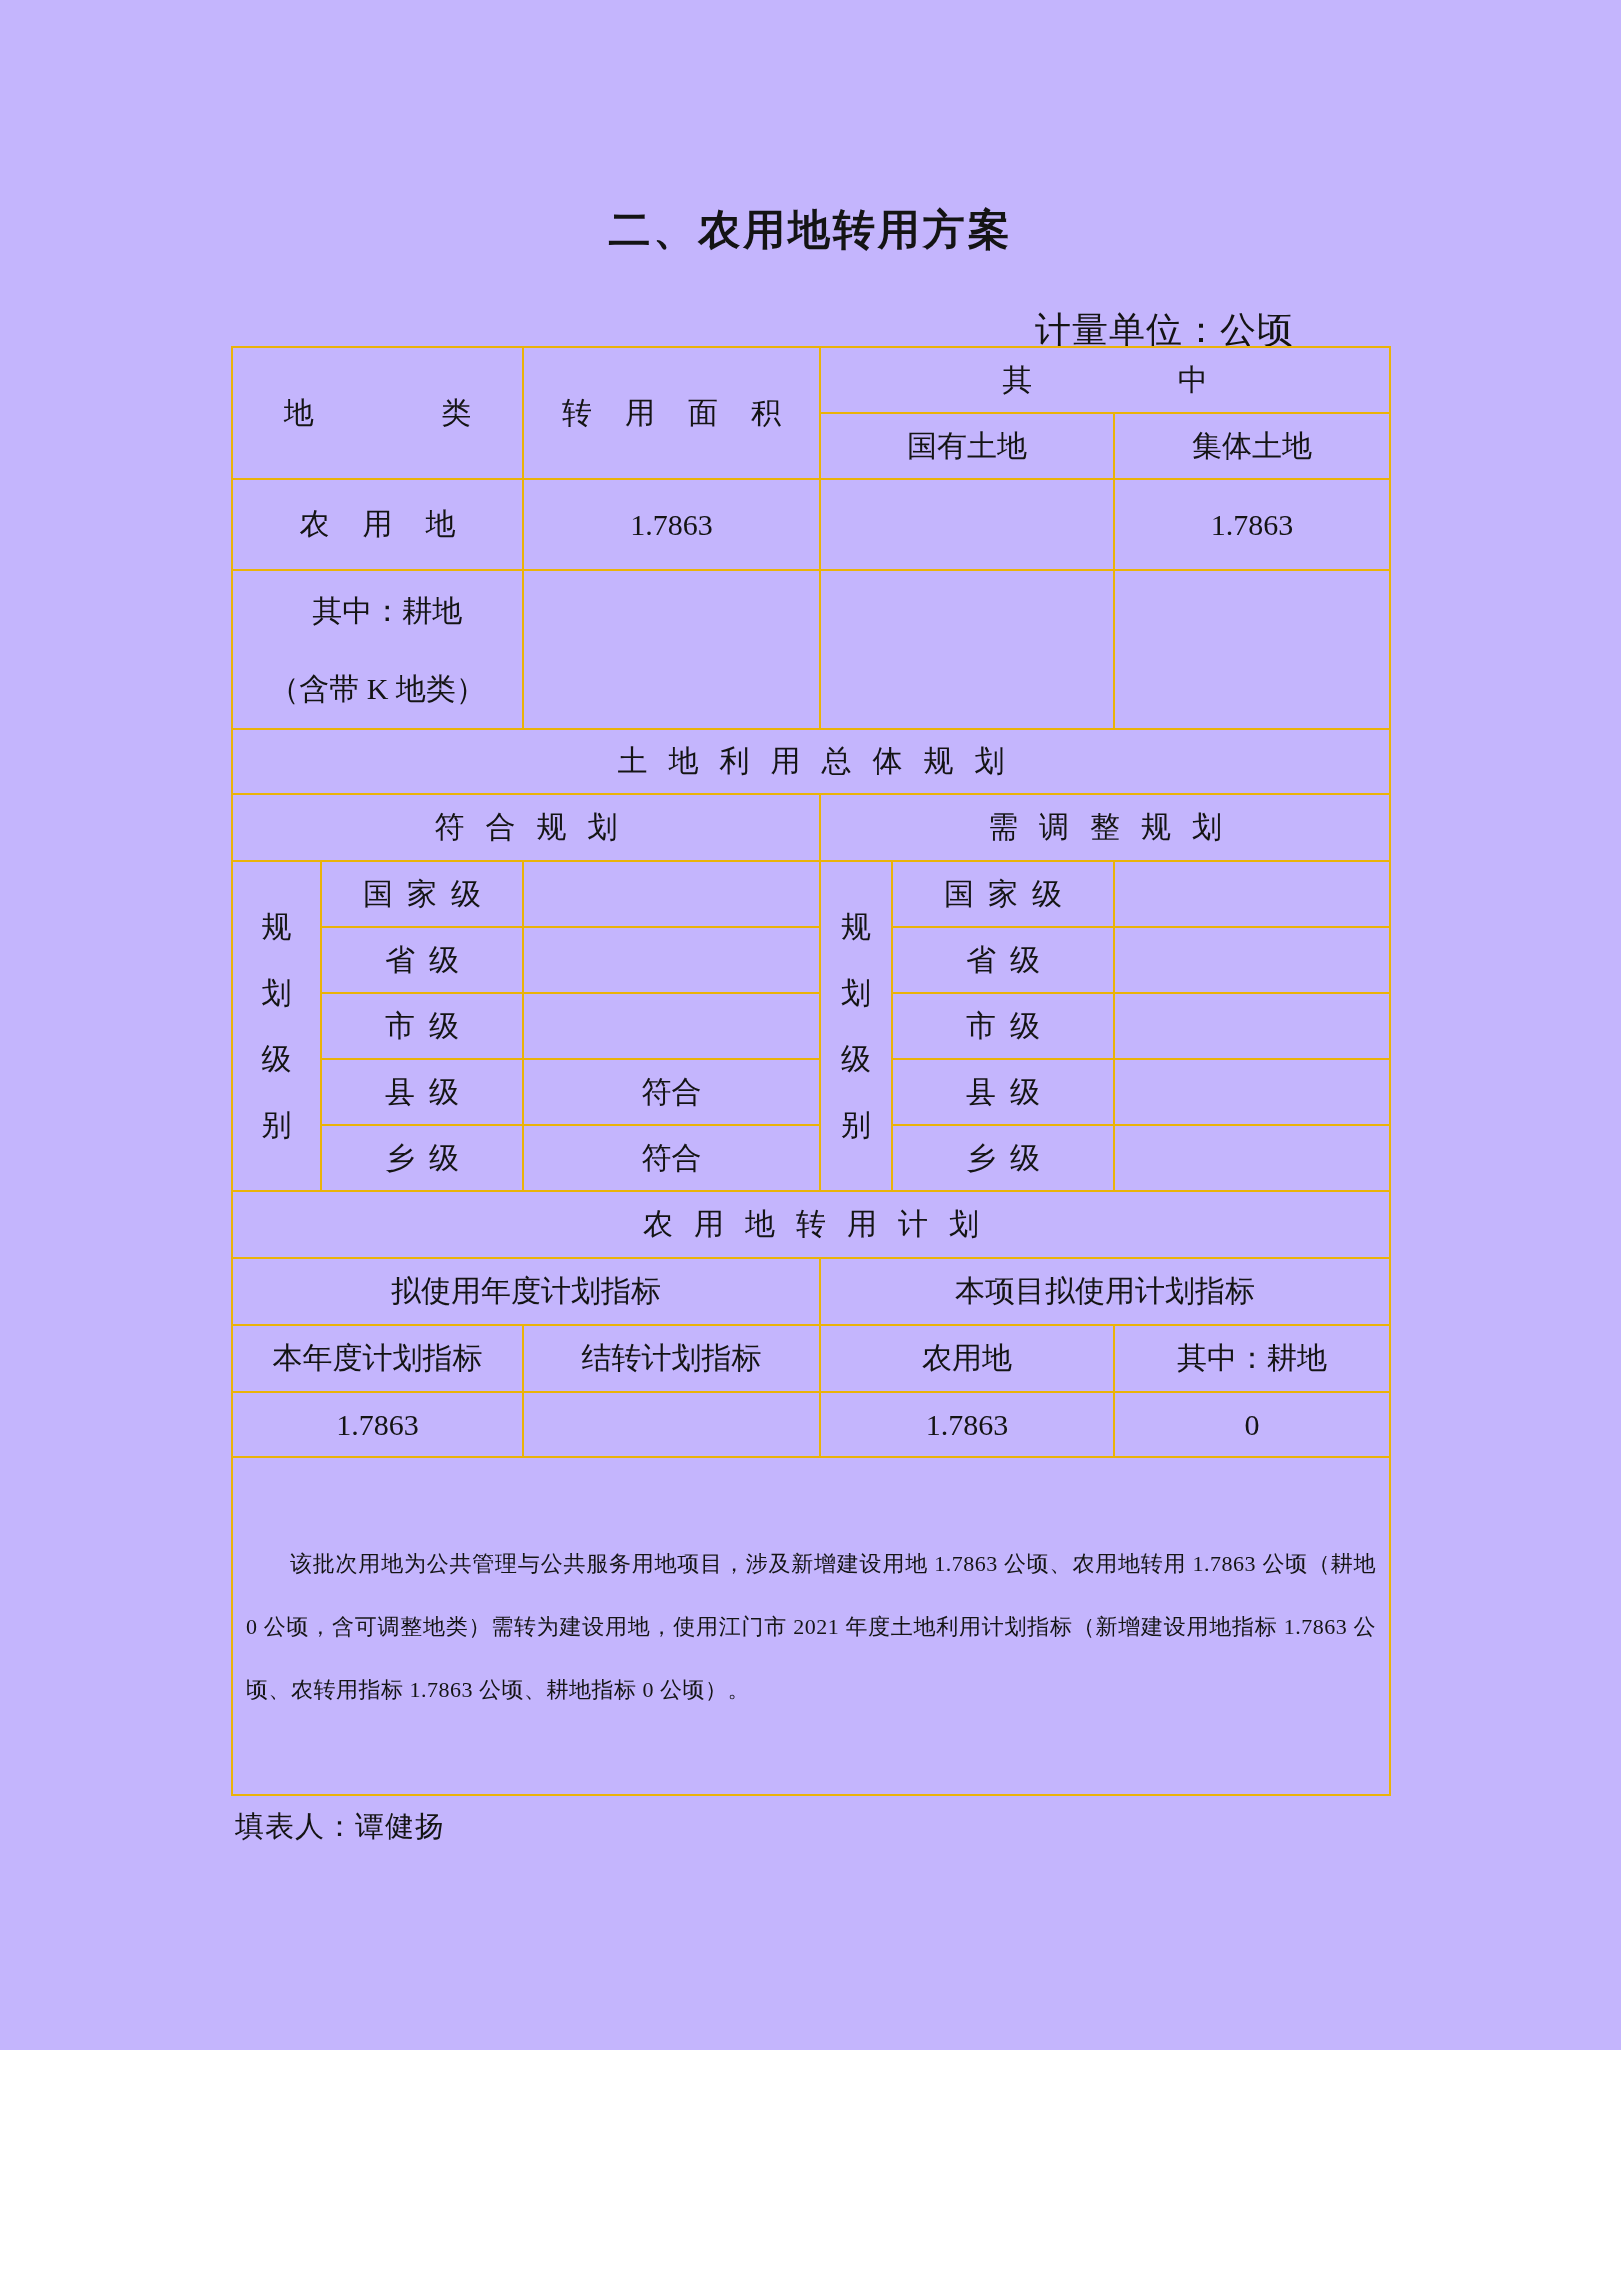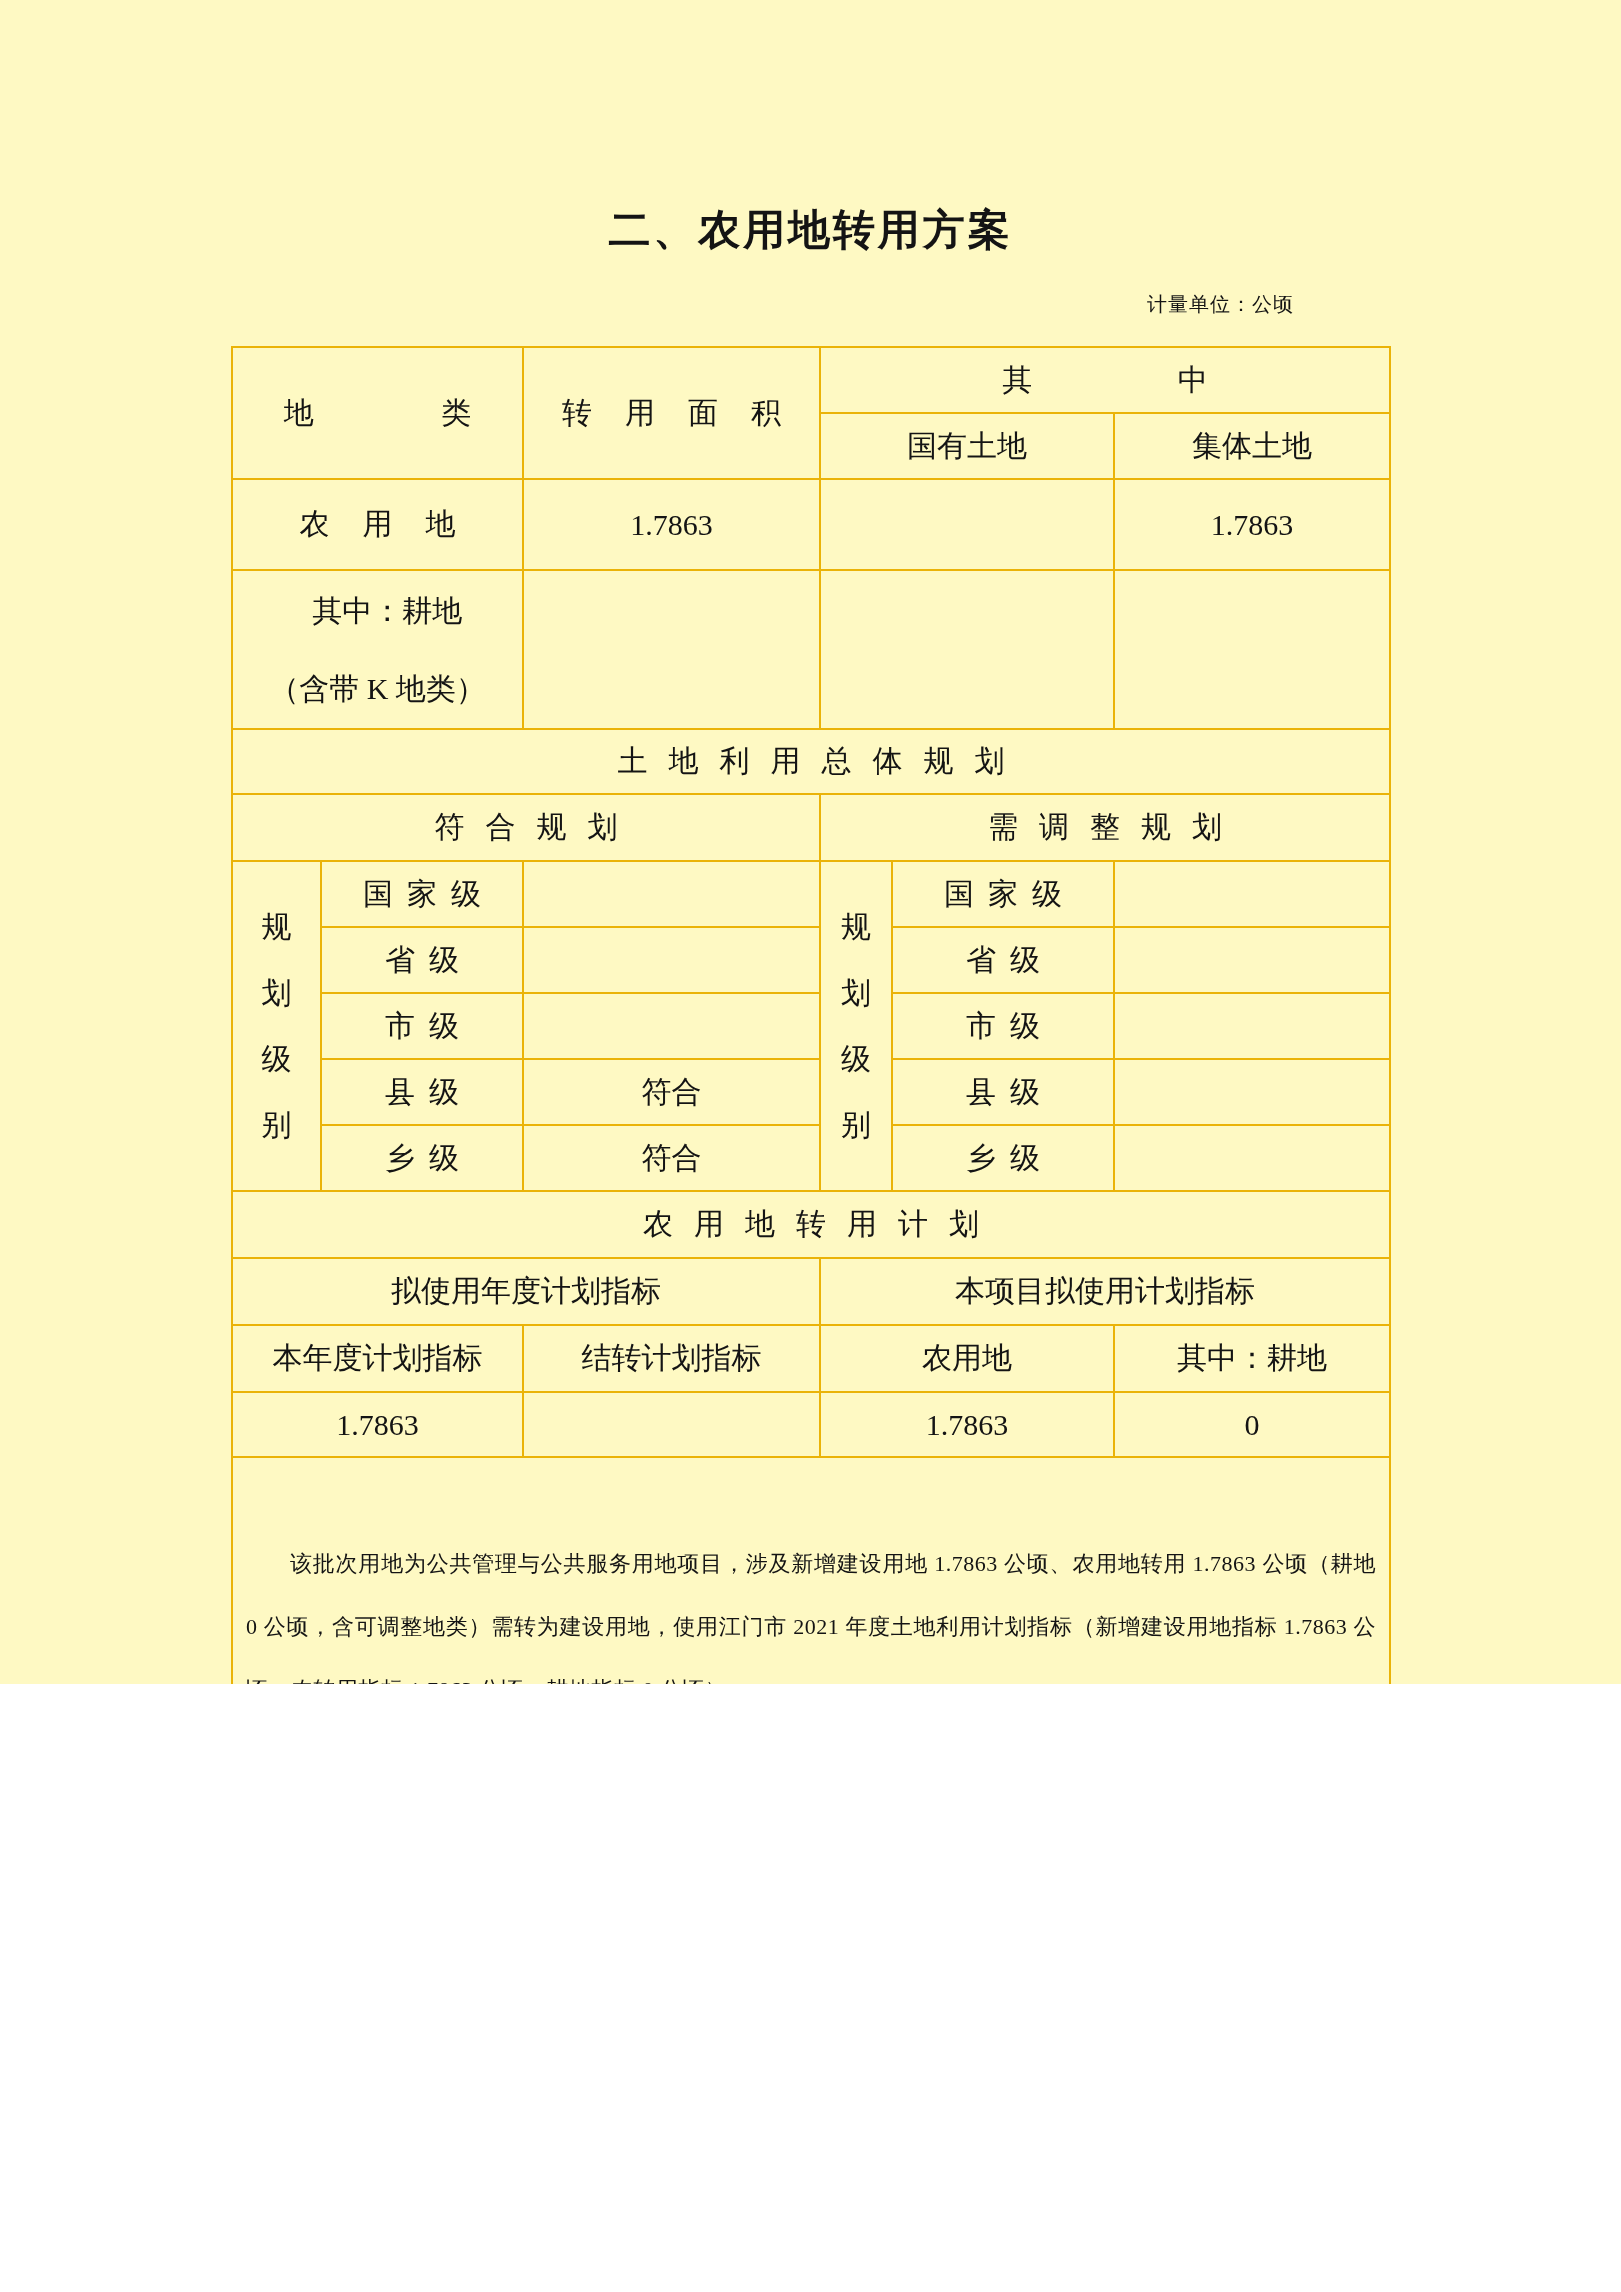--- a/index.html
+++ b/index.html
@@ -1,37 +1,37 @@
 <!DOCTYPE html>
 <html lang="zh"><head>
 <meta charset="utf-8">
 <style>
   html, body { margin: 0; padding: 0; background: #ffffff; }
   .page {
     position: relative;
     width: 1621px;
-    height: 1684px;
-    background: #fef9c3;
+    height: 2050px;
+    background: #c4b5fd;
     font-family: "Liberation Serif", "DejaVu Serif", serif;
     color: #141414;
     overflow: hidden;
   }
   .doc-title {
     position: absolute;
     top: 202px; left: 0; right: 0;
     text-align: center;
     font-size: 42px;
     font-weight: 700;
     letter-spacing: 2.9px;
   }
   .unit-label {
     position: absolute;
-    top: 291px;
+    top: 306px;
     right: 327px;
-    font-size: 20px;
+    font-size: 36px;
     letter-spacing: 1px;
   }
   table.form {
     position: absolute;
     left: 231px; top: 346px;
     width: 1158px; height: 1450px;
     border-collapse: collapse;
     table-layout: fixed;
     border: 2.9px solid #1a1a1a;
   }

